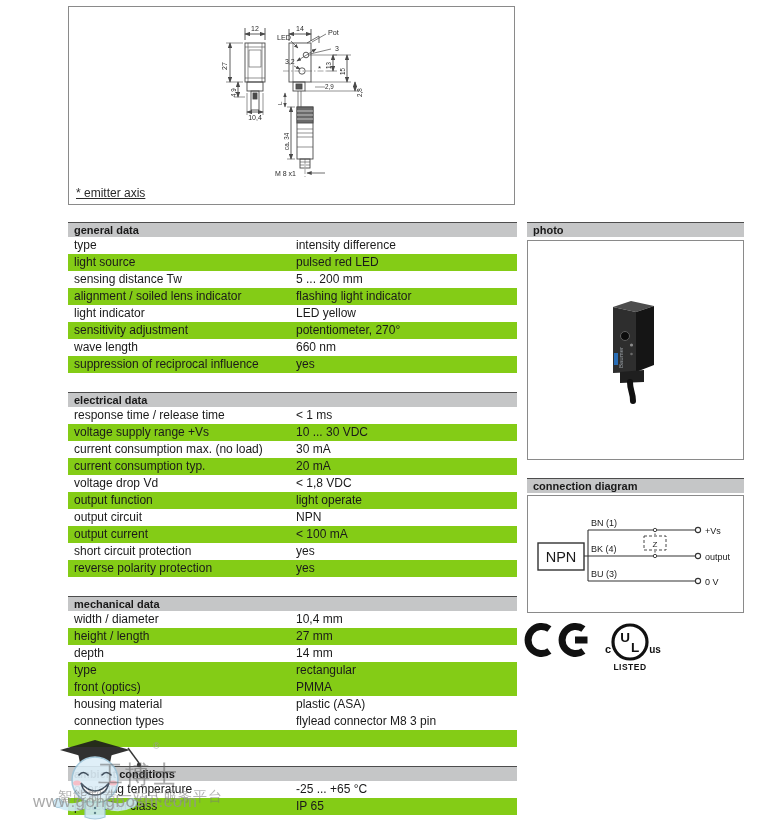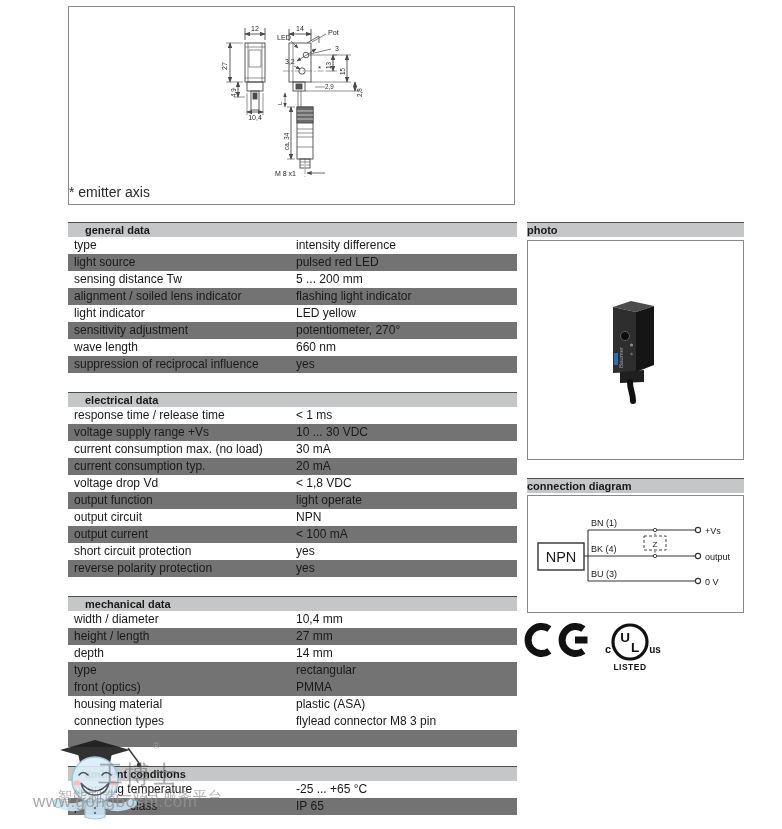--- a/index.html
+++ b/index.html
@@ -1,32 +1,32 @@
 <!DOCTYPE html>
 <html><head>
 <meta charset="utf-8">
 <style>
   html,body{margin:0;padding:0;background:#fff;}
   .page{position:relative;width:782px;height:829px;background:#fff;overflow:hidden;
         font-family:"Liberation Sans","DejaVu Sans",sans-serif;color:#1a1a1a;}
   
   .drawing-box{position:absolute;left:68px;top:6px;width:445px;height:197px;
                border:1px solid #8a8a8a;background:#fff;}
-  .emitter-note{position:absolute;left:0;bottom:4px;font-size:14px;color:#2a2a2a;}
+  .emitter-note{position:absolute;left:7px;bottom:4px;font-size:12px;color:#2a2a2a;text-decoration:underline;}
   
   .section{position:absolute;left:68px;width:449px;}
   .sec-head{height:15px;line-height:15px;background:#c5c6c7;border-top:1px solid #4d4d4d;
-            font-size:11px;font-weight:bold;padding-left:17px;box-sizing:border-box;}
+            font-size:11px;font-weight:bold;padding-left:6px;box-sizing:border-box;}
   .trow{display:flex;height:17px;line-height:17px;font-size:12px;background:#fff;}
-  .trow.alt{background:#737373;justify-content:center;}
+  .trow.alt{background:#84cc16;justify-content:center;}
   .tlabel{width:228px;padding-left:6px;box-sizing:border-box;white-space:nowrap;overflow:hidden;}
   .tvalue{flex:1;white-space:nowrap;overflow:hidden;}
   
   .rhead{position:absolute;left:527px;width:217px;height:15px;line-height:15px;background:#c5c6c7;
-         border-top:1px solid #4d4d4d;font-size:11px;font-weight:bold;box-sizing:border-box;}
+         border-top:1px solid #4d4d4d;font-size:11px;font-weight:bold;padding-left:6px;box-sizing:border-box;}
   .rbox{position:absolute;left:527px;width:215px;border:1px solid #8a8a8a;background:#fff;}
   
   .marks{position:absolute;left:522px;top:620px;width:222px;height:60px;}
   
   .wm{position:absolute;z-index:6;pointer-events:none;}
   .wm-site{left:33px;top:792px;font-size:17px;color:rgba(148,148,148,.8);letter-spacing:.5px;}
   .wm-brand{left:98px;top:758px;font-size:25px;font-weight:normal;color:rgba(90,90,90,.5);letter-spacing:2px;}
   .wm-slogan{left:58px;top:788px;font-size:14px;color:rgba(120,120,120,.55);letter-spacing:1px;}
   svg text{font-family:"Liberation Sans","DejaVu Sans",sans-serif;}
 </style>

